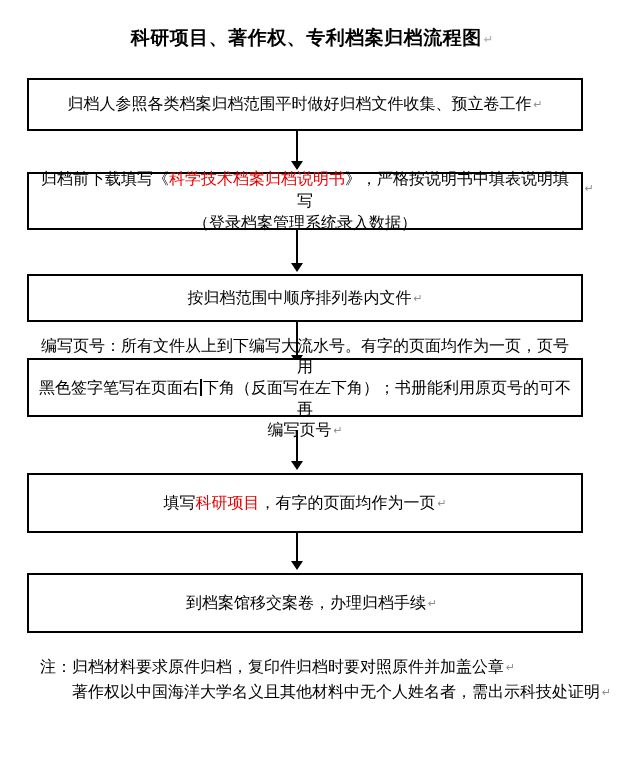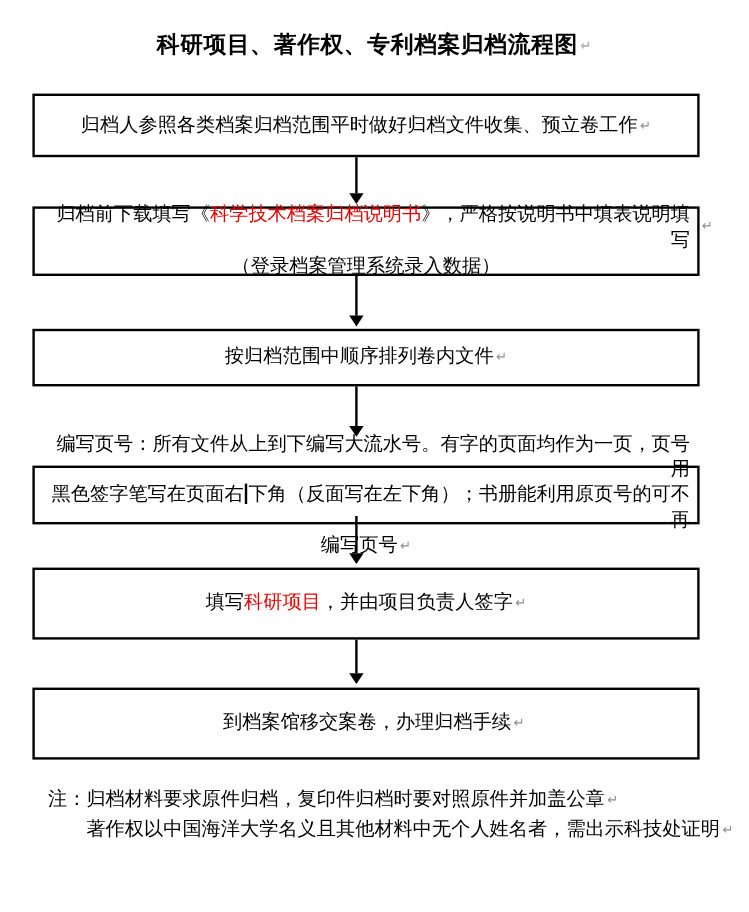--- a/index.html
+++ b/index.html
@@ -13,25 +13,25 @@
     font-size:19px;line-height:23px;letter-spacing:0.5px;
   }
   .fbox{
     position:absolute;left:27px;width:556px;box-sizing:border-box;
     border:2px solid #000;background:#fff;
     display:flex;flex-direction:column;justify-content:center;
     font-size:16px;line-height:22px;
   }
   .fbox .ln{width:100%;box-sizing:border-box;}
   .center{text-align:center;}
-  .leftpad{text-align:right;padding:0 6px;}
+  .leftpad{text-align:center;padding:0 6px;}
   .box1{top:78px;height:53px;}
   .box2{top:172px;height:58px;}
   .box3{top:274px;height:48px;}
-  .box4{top:388px;height:49px;line-height:21px;}
+  .box4{top:358px;height:59px;line-height:21px;}
   .box5{top:473px;height:60px;}
   .box6{top:573px;height:60px;padding-left:13px;}
   .red{color:var(--red,#e60000);}
   .pilcrow{
     color:#909090;font-size:11px;margin-left:2px;vertical-align:1px;
     font-family:"DejaVu Sans",sans-serif;
   }
   .pilcrow.faint{color:#b5b5b5;}
   .pilcrow.edge{position:absolute;right:-13px;top:4px;}
   .cursor-bar{
@@ -95,21 +95,21 @@
     <div class="ln leftpad"><span>黑色签字笔写在页面右</span><span class="cursor-bar"></span><span>下角（反面写在左下角）；书册能利用原页号的可不再</span></div>
     <div class="ln center"><span>编写页号</span><span class="pilcrow">↵</span></div>
   </div>
 
   <div class="arrow a4">
     <div class="shaft"></div>
     <div class="head"></div>
   </div>
 
   <div class="fbox box5">
-    <div class="ln center"><span>填写</span><span class="red">科研项目</span><span>，并由项目负责人签字</span><span class="pilcrow">↵</span></div>
+    <div class="ln center"><span>填写</span><span class="red">科研项目</span><span>，有字的页面均作为一页</span><span class="pilcrow">↵</span></div>
   </div>
 
   <div class="arrow a5">
     <div class="shaft"></div>
     <div class="head"></div>
   </div>
 
   <div class="fbox box6">
     <div class="ln center"><span>到档案馆移交案卷，办理归档手续</span><span class="pilcrow">↵</span></div>
   </div>

